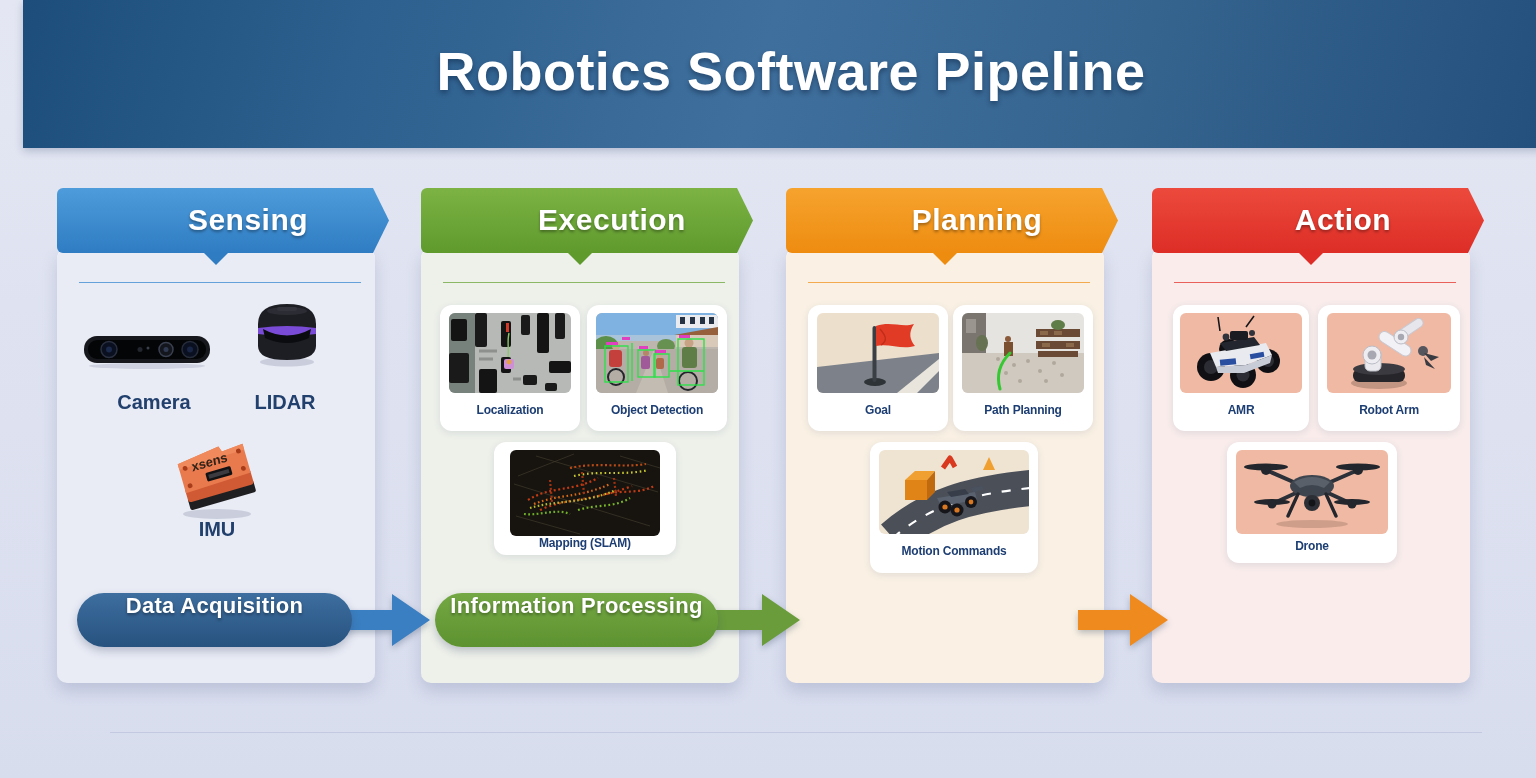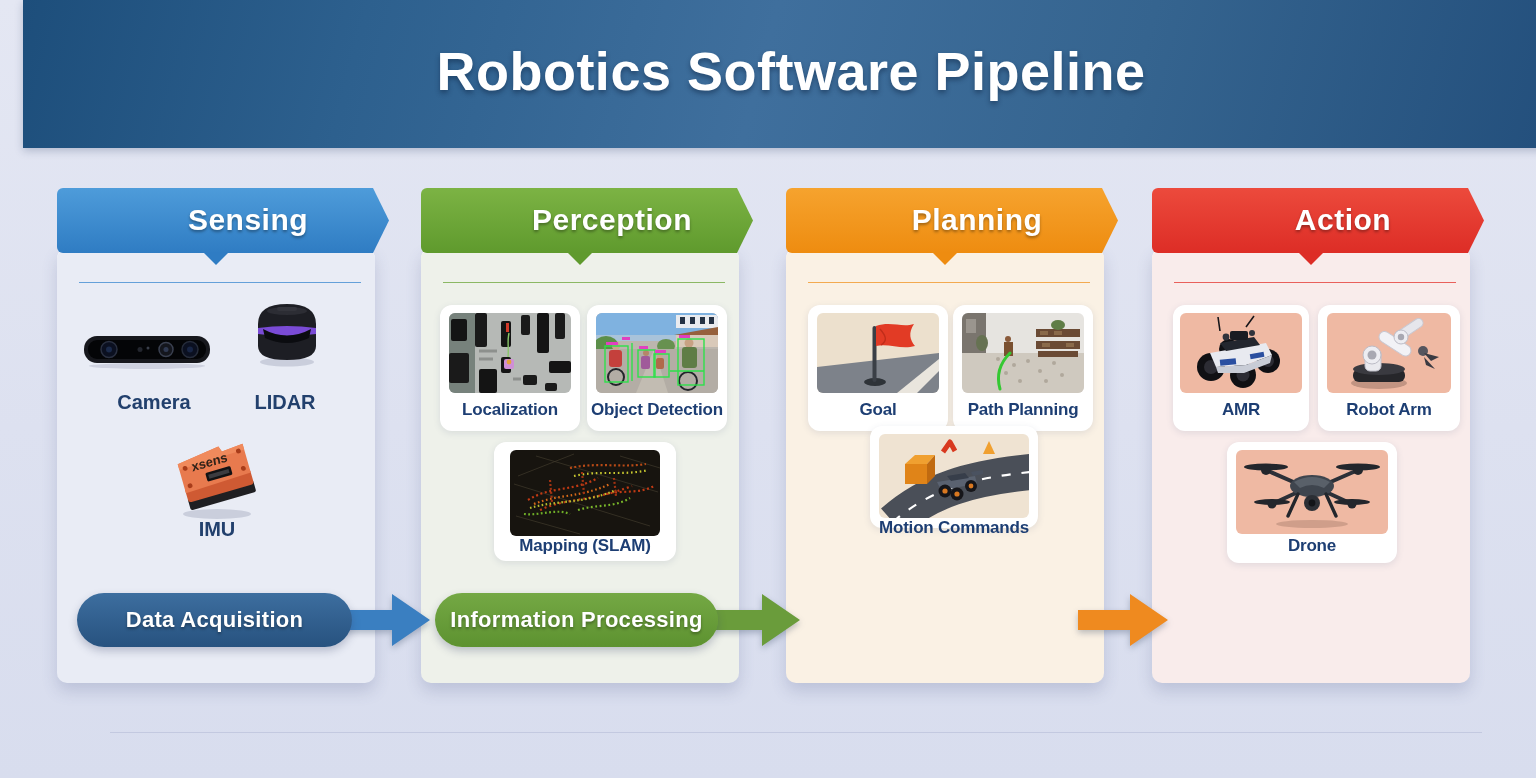--- a/index.html
+++ b/index.html
@@ -39,25 +39,25 @@
   .sense-label{position:absolute;width:120px;text-align:center;
     font-size:20px;font-weight:600;color:#22406d;}
   .sense-img{position:absolute;}
 
   
   .mini-card{position:absolute;background:#fff;border-radius:12px;
     box-shadow:0 2px 7px rgba(80,90,130,.14);display:flex;flex-direction:column;
     align-items:center;padding:8px 8px 5px;box-sizing:border-box;}
   .mini-card svg{border-radius:6px;flex:0 0 auto;}
   .caption{flex:1;display:flex;align-items:center;justify-content:center;
-    font-size:17px;font-weight:600;color:#1d3e73;letter-spacing:-.2px;white-space:nowrap;}
+    font-size:12px;font-weight:600;color:#1d3e73;letter-spacing:-.2px;white-space:nowrap;}
 
   
   .pill{position:absolute;top:593px;height:54px;border-radius:27px;z-index:5;
-    display:flex;align-items:center;justify-content:center;
+    display:flex;align-items:flex-start;justify-content:center;
     box-shadow:0 4px 8px rgba(50,60,100,.28);}
   .pill span{font-size:22px;font-weight:700;color:#fff;letter-spacing:.3px;white-space:nowrap;
     text-shadow:0 2px 3px rgba(0,0,0,.35);}
   .pill0{left:77px;width:275px;background:linear-gradient(#3d6e9f,#27527f);}
   .pill1{left:435px;width:283px;background:linear-gradient(#74a844,#5d9230);}
   .pill2{left:805px;width:278px;background:linear-gradient(#f69f42,#e8821b);}
   .pill3{left:1173px;width:274px;background:linear-gradient(#ea4a3c,#d73227);}
   .flow-arrow{position:absolute;top:592px;z-index:4;filter:drop-shadow(0 3px 3px rgba(40,60,90,.3));}
 
   #baseline{position:absolute;left:110px;top:732px;width:1372px;height:1px;background:#c3c9e0;}
@@ -120,21 +120,21 @@
         <circle cx="76" cy="42" r="2.4" fill="#a83c1a"></circle>
         <text x="48" y="31" text-anchor="middle" font-size="13" font-weight="bold" fill="#2e2219" transform="skewX(-6)">xsens</text>
       </g>
     </svg>
     <div class="sense-label" style="left:100px;top:330px">IMU</div>
   </section>
 
   <section class="column" style="left:421px">
     <div class="panel p1"></div>
     <div class="ribbon r1">
-      <span>Perception</span>
+      <span>Execution</span>
     </div>
     <div class="notch n1"></div>
     <div class="divider d1"></div>
 
     <div class="mini-card" style="left:19px;top:117px;width:140px;height:126px">
       <svg width="122" height="80" viewBox="0 0 122 80">
         <rect width="122" height="80" fill="#b6b9b6"></rect>
         <rect x="0" y="0" width="26" height="80" fill="#77827c"></rect>
         <rect x="2" y="6" width="16" height="22" fill="#141414" rx="2"></rect>
         <rect x="0" y="40" width="20" height="30" fill="#1a1a1a" rx="2"></rect>
@@ -273,21 +273,21 @@
         <polygon points="0,54 122,40 122,80 0,80" fill="#7d828a"></polygon>
         <polygon points="80,80 100,80 122,58 122,46" fill="#e9e5dd"></polygon>
         <ellipse cx="58" cy="69" rx="11" ry="4" fill="#2e3338"></ellipse>
         <rect x="55.5" y="13" width="4" height="56" rx="2" fill="#3a3f46"></rect>
         <path d="M59,13 C74,8 85,15 97,11 C91,20 93,27 98,33 C84,37 72,30 59,33 Z" fill="#e23b25"></path>
         <path d="M63,16 C70,24 70,28 64,32" stroke="#c02d1a" stroke-width="1.4" fill="none"></path>
       </svg>
       <div class="caption">Goal</div>
     </div>
 
-    <div class="mini-card" style="left:84px;top:238px;width:168px;height:102px">
+    <div class="mini-card" style="left:84px;top:254px;width:168px;height:131px">
       <svg width="150" height="84" viewBox="0 0 150 84">
         <rect width="150" height="84" fill="#efe3d2"></rect>
         <path d="M14,88 C50,56 92,44 152,38" stroke="#4a4f58" stroke-width="36" fill="none"></path>
         <path d="M14,88 C50,56 92,44 152,38" stroke="#fff" stroke-width="2.2" fill="none" stroke-dasharray="9 11"></path>
         <polygon points="26,30 36,21 56,21 48,30" fill="#f0a030"></polygon>
         <polygon points="26,30 48,30 48,50 26,50" fill="#e08418"></polygon>
         <polygon points="48,30 56,21 56,42 48,50" fill="#c06a10"></polygon>
         <polygon points="104,20 110,7 116,20" fill="#f0a030"></polygon>
         <path d="M64,18 L71,8 L76,17" stroke="#d8391f" stroke-width="5" fill="none" stroke-linejoin="round"></path>
         <g>

